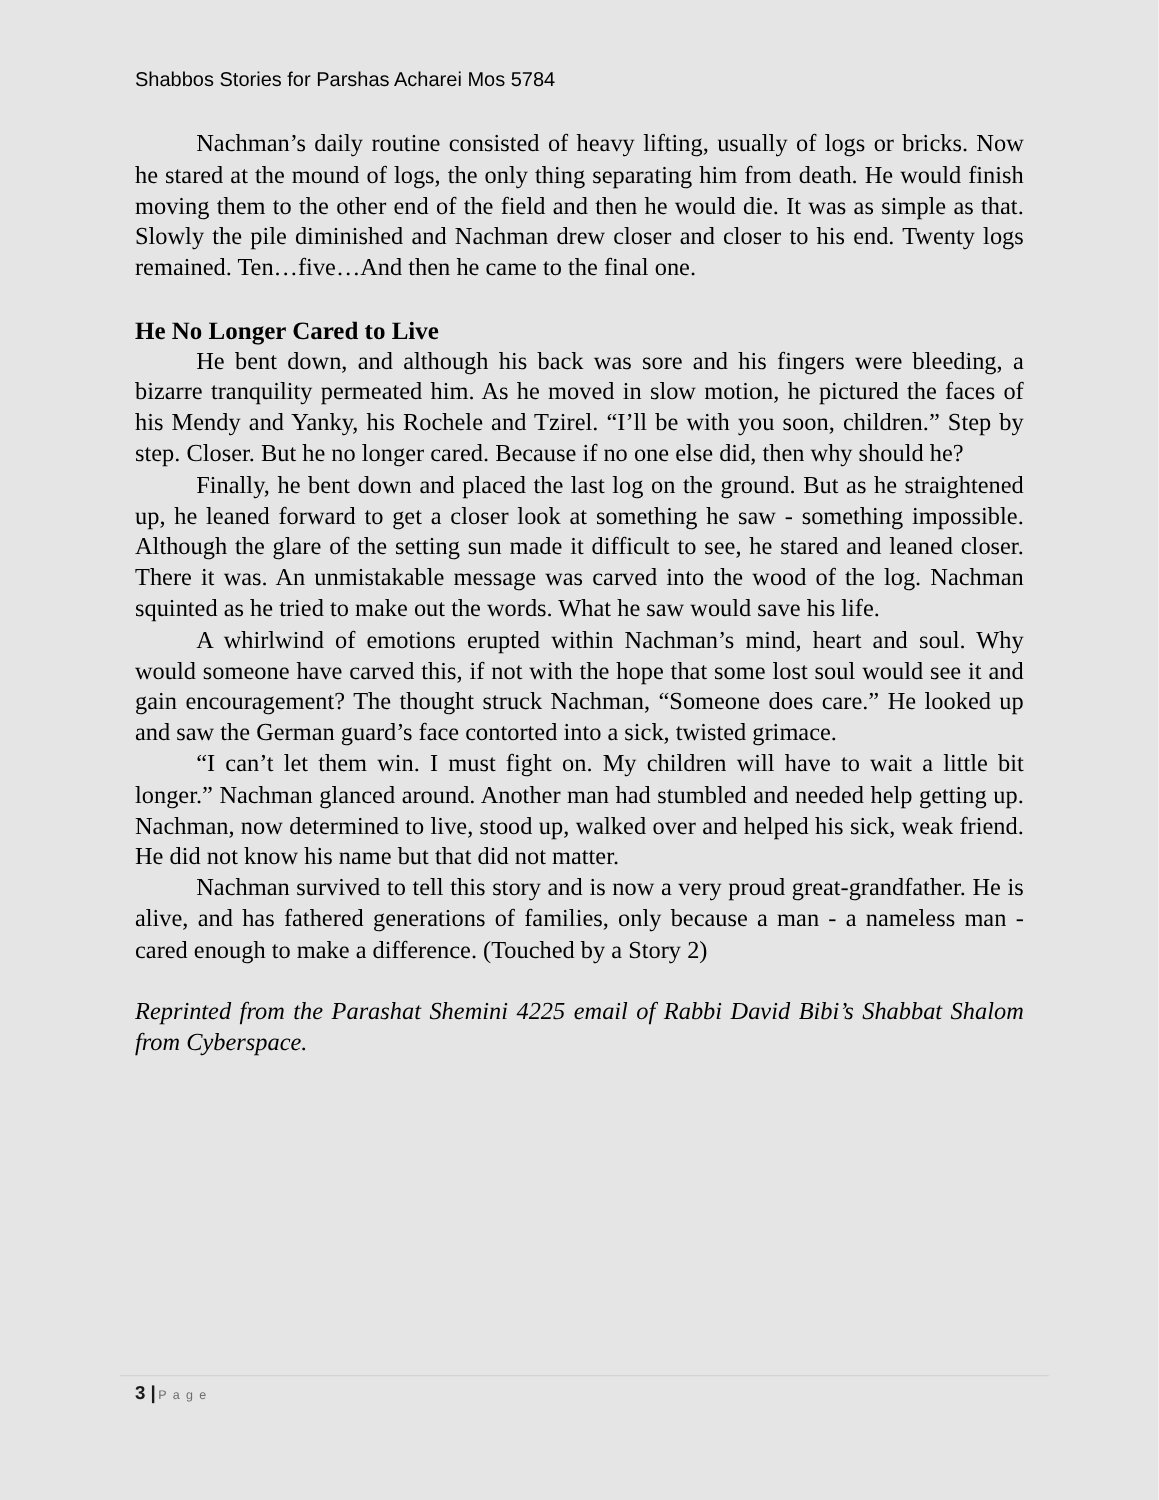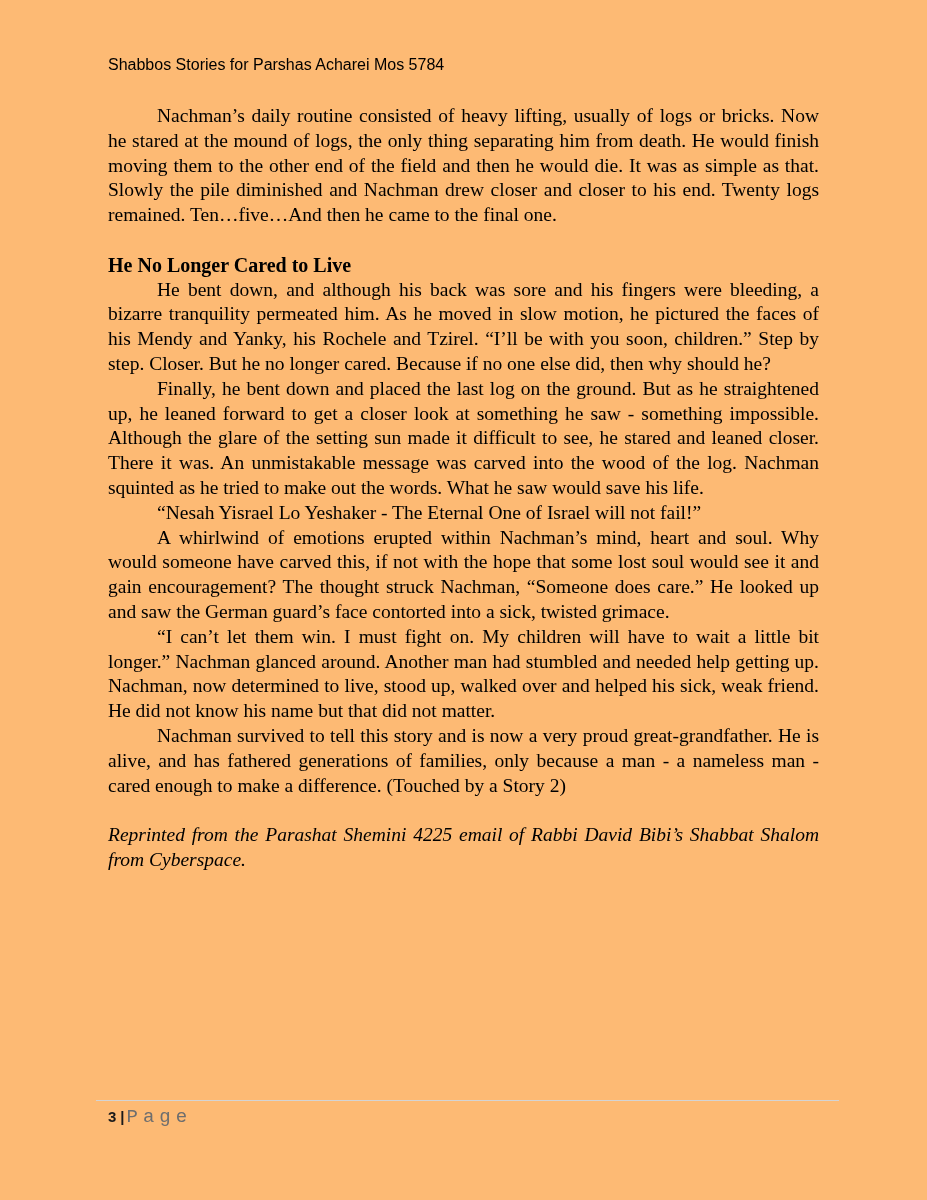--- a/index.html
+++ b/index.html
@@ -4,21 +4,21 @@
 <style>
   html, body {
     margin: 0;
     padding: 0;
     background: #ffffff;
   }
   .page {
     position: relative;
     width: 927px;
     height: 1200px;
-    background: #fdba74;
+    background: #e5e5e5;
     font-family: "Liberation Serif", serif;
     color: #000000;
     overflow: hidden;
   }
   .doc-header {
     position: absolute;
     top: 55px;
     left: 108px;
     right: 108px;
     font-family: "Liberation Sans", sans-serif;
@@ -72,41 +72,39 @@
     font-size: 15px;
     color: #1a1a1a;
   }
   .pg-sep {
     font-weight: bold;
     font-size: 15px;
     color: #1a1a1a;
     margin: 0 2px 0 4px;
   }
   .pg-label {
-    font-size: 19px;
+    font-size: 10px;
     color: #6e6e6e;
     letter-spacing: 5px;
-    font-family: Liberation Mono, monospace;
   }
 </style>
 </head>
 <body>
 
 <div class="page">
 
   <div class="doc-header">
     <span>Shabbos Stories for Parshas Acharei Mos 5784</span>
   </div>
 
   <div class="doc-content">
     <p class="para">Nachman’s daily routine consisted of heavy lifting, usually of logs or bricks. Now he stared at the mound of logs, the only thing separating him from death. He would finish moving them to the other end of the field and then he would die. It was as simple as that. Slowly the pile diminished and Nachman drew closer and closer to his end. Twenty logs remained. Ten…five…And then he came to the final one.</p>
     <h2 class="heading">He No Longer Cared to Live</h2>
     <p class="para">He bent down, and although his back was sore and his fingers were bleeding, a bizarre tranquility permeated him. As he moved in slow motion, he pictured the faces of his Mendy and Yanky, his Rochele and Tzirel. “I’ll be with you soon, children.” Step by step. Closer. But he no longer cared. Because if no one else did, then why should he?</p>
     <p class="para">Finally, he bent down and placed the last log on the ground. But as he straightened up, he leaned forward to get a closer look at something he saw - something impossible. Although the glare of the setting sun made it difficult to see, he stared and leaned closer. There it was. An unmistakable message was carved into the wood of the log. Nachman squinted as he tried to make out the words. What he saw would save his life.</p>
-    <p class="para">“Nesah Yisrael Lo Yeshaker - The Eternal One of Israel will not fail!”</p>
     <p class="para">A whirlwind of emotions erupted within Nachman’s mind, heart and soul. Why would someone have carved this, if not with the hope that some lost soul would see it and gain encouragement? The thought struck Nachman, “Someone does care.” He looked up and saw the German guard’s face contorted into a sick, twisted grimace.</p>
     <p class="para">“I can’t let them win. I must fight on. My children will have to wait a little bit longer.” Nachman glanced around. Another man had stumbled and needed help getting up. Nachman, now determined to live, stood up, walked over and helped his sick, weak friend. He did not know his name but that did not matter.</p>
     <p class="para">Nachman survived to tell this story and is now a very proud great-grandfather. He is alive, and has fathered generations of families, only because a man - a nameless man - cared enough to make a difference. (Touched by a Story 2)</p>
     <p class="attribution">Reprinted from the Parashat Shemini 4225 email of Rabbi David Bibi’s Shabbat Shalom from Cyberspace.</p>
   </div>
 
   <div class="doc-footer">
     <hr class="footer-rule">
     <div class="footer-text">
       <span class="pg-num">3</span><span class="pg-sep">|</span><span class="pg-label">Page</span>

